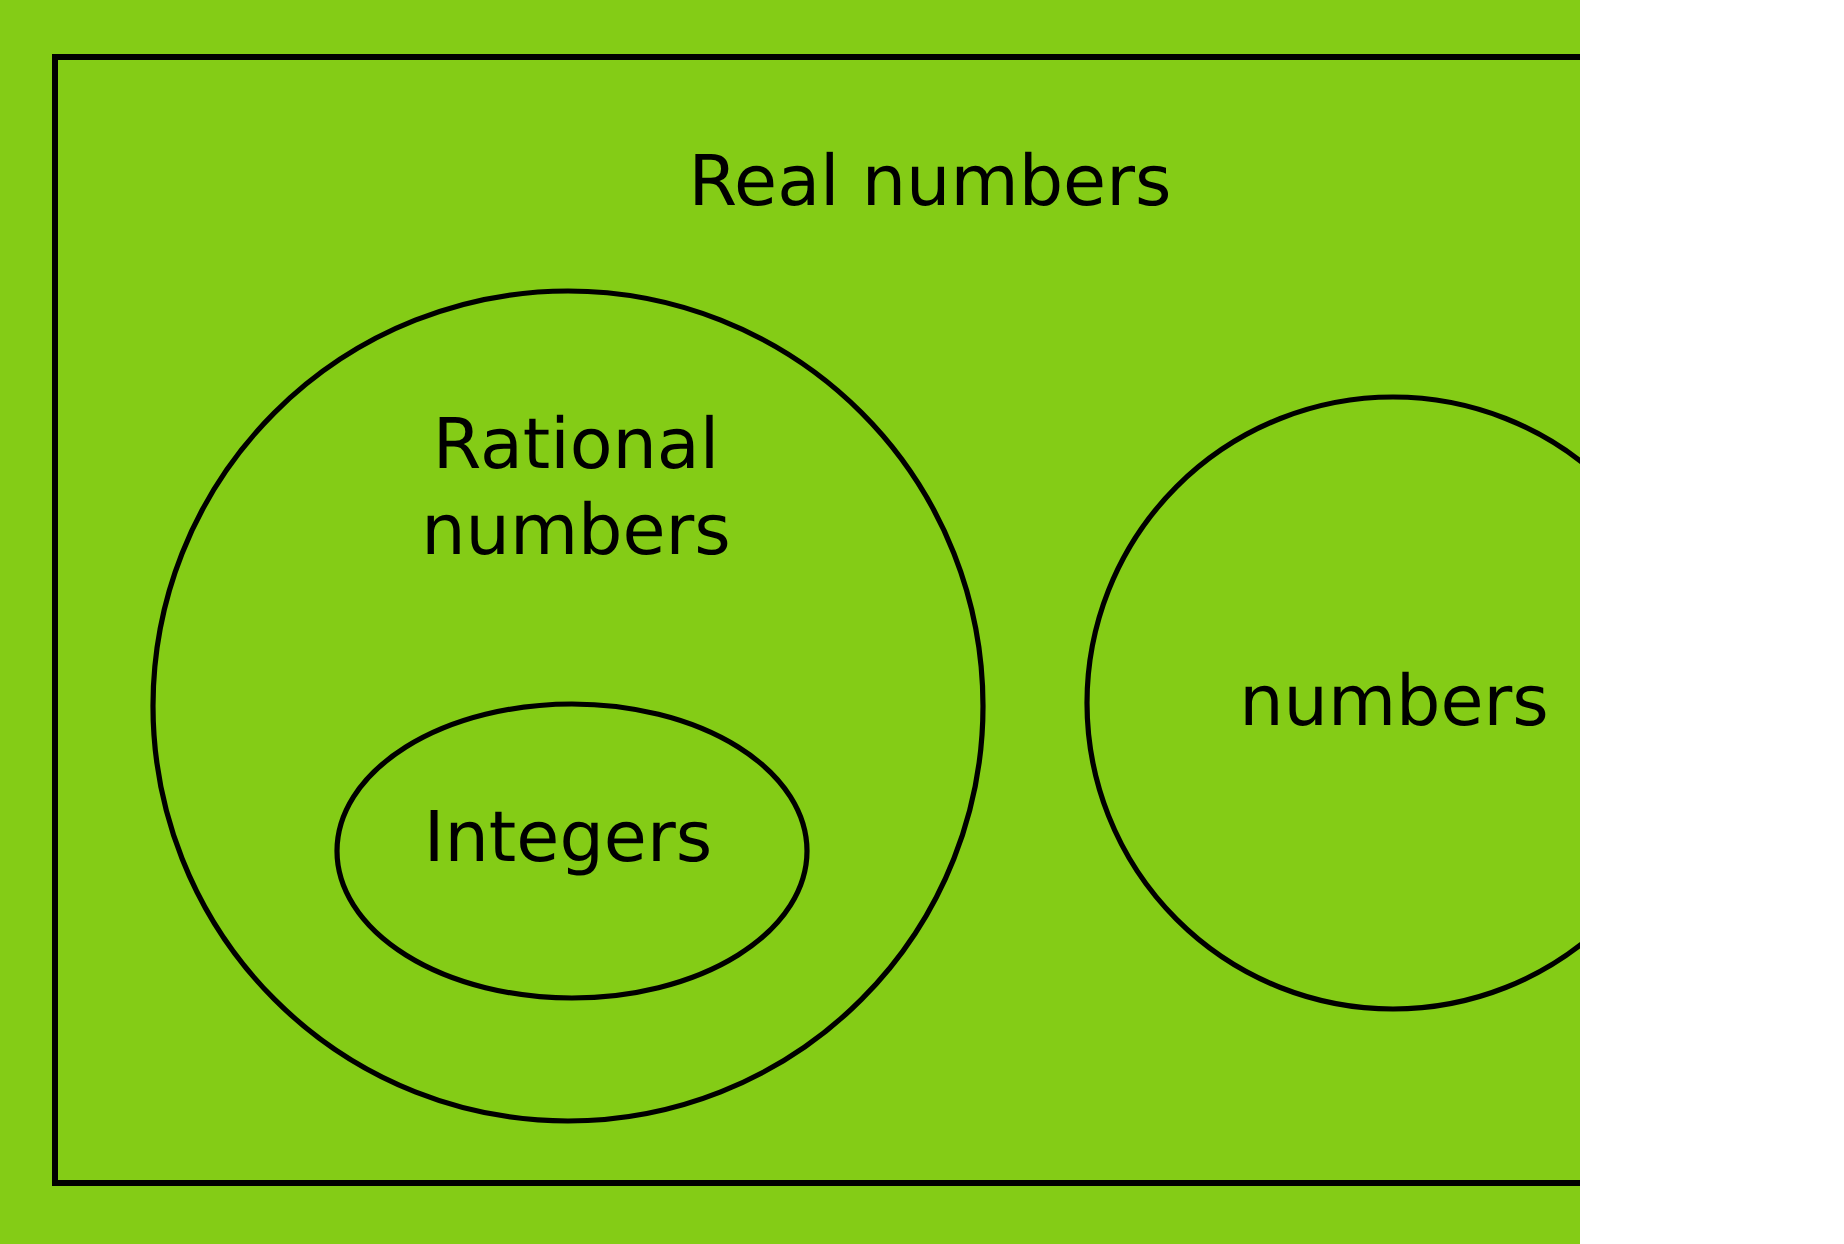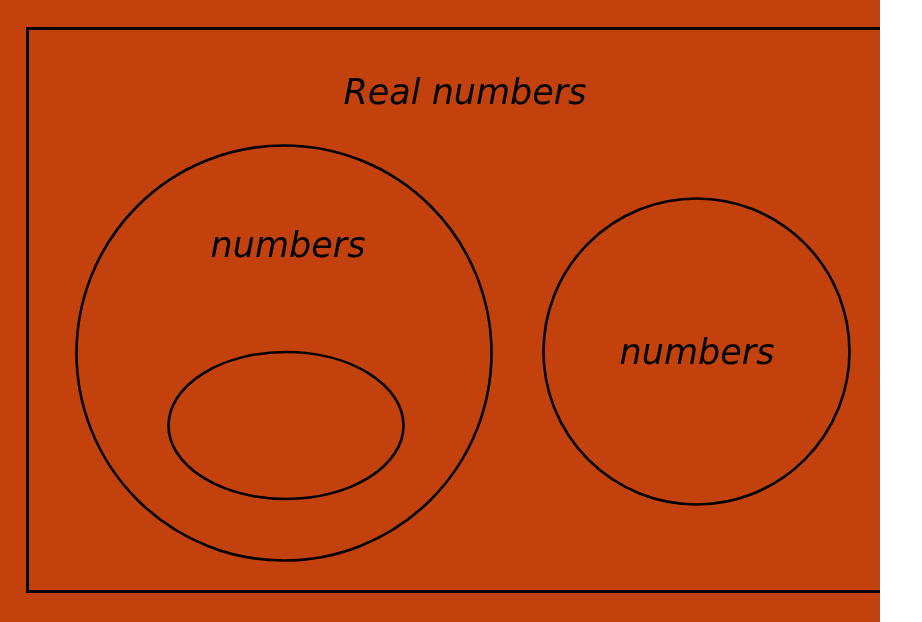--- a/index.html
+++ b/index.html
@@ -2,27 +2,26 @@
 <html><head>
 <meta charset="utf-8">
 <style>
   html, body {
     margin: 0;
     padding: 0;
     background: #ffffff;
   }
   .stage {
     position: relative;
-    width: 880px;
+    width: 790px;
     height: 622px;
-    background: #c2410c;
+    background: #84cc16;
     font-family: "DejaVu Sans", "Liberation Sans", sans-serif;
     color: #000000;
     overflow: hidden;
-    font-style: italic;
   }
   .diagram-svg {
     position: absolute;
     left: 0;
     top: 0;
   }
   .set-label {
     position: absolute;
     transform: translate(-50%, -50%);
     text-align: center;
@@ -50,21 +49,25 @@
     <circle cx="284" cy="353" r="207.5" fill="none" stroke="#000000" stroke-width="2.6"></circle>
     <ellipse cx="286" cy="425.5" rx="117.5" ry="73.5" fill="none" stroke="#000000" stroke-width="2.6"></ellipse>
     <circle cx="696.5" cy="351.5" r="153" fill="none" stroke="#000000" stroke-width="2.6"></circle>
   </svg>
 
   <div class="set-label label-real">
     <span class="line">Real numbers</span>
   </div>
 
   <div class="set-label label-rational">
+    <span class="line">Rational</span>
     <span class="line">numbers</span>
   </div>
 
+  <div class="set-label label-integers">
+    <span class="line">Integers</span>
+  </div>
 
   <div class="set-label label-irrational">
     <span class="line">numbers</span>
   </div>
 
 </div>
 
 </body></html>

